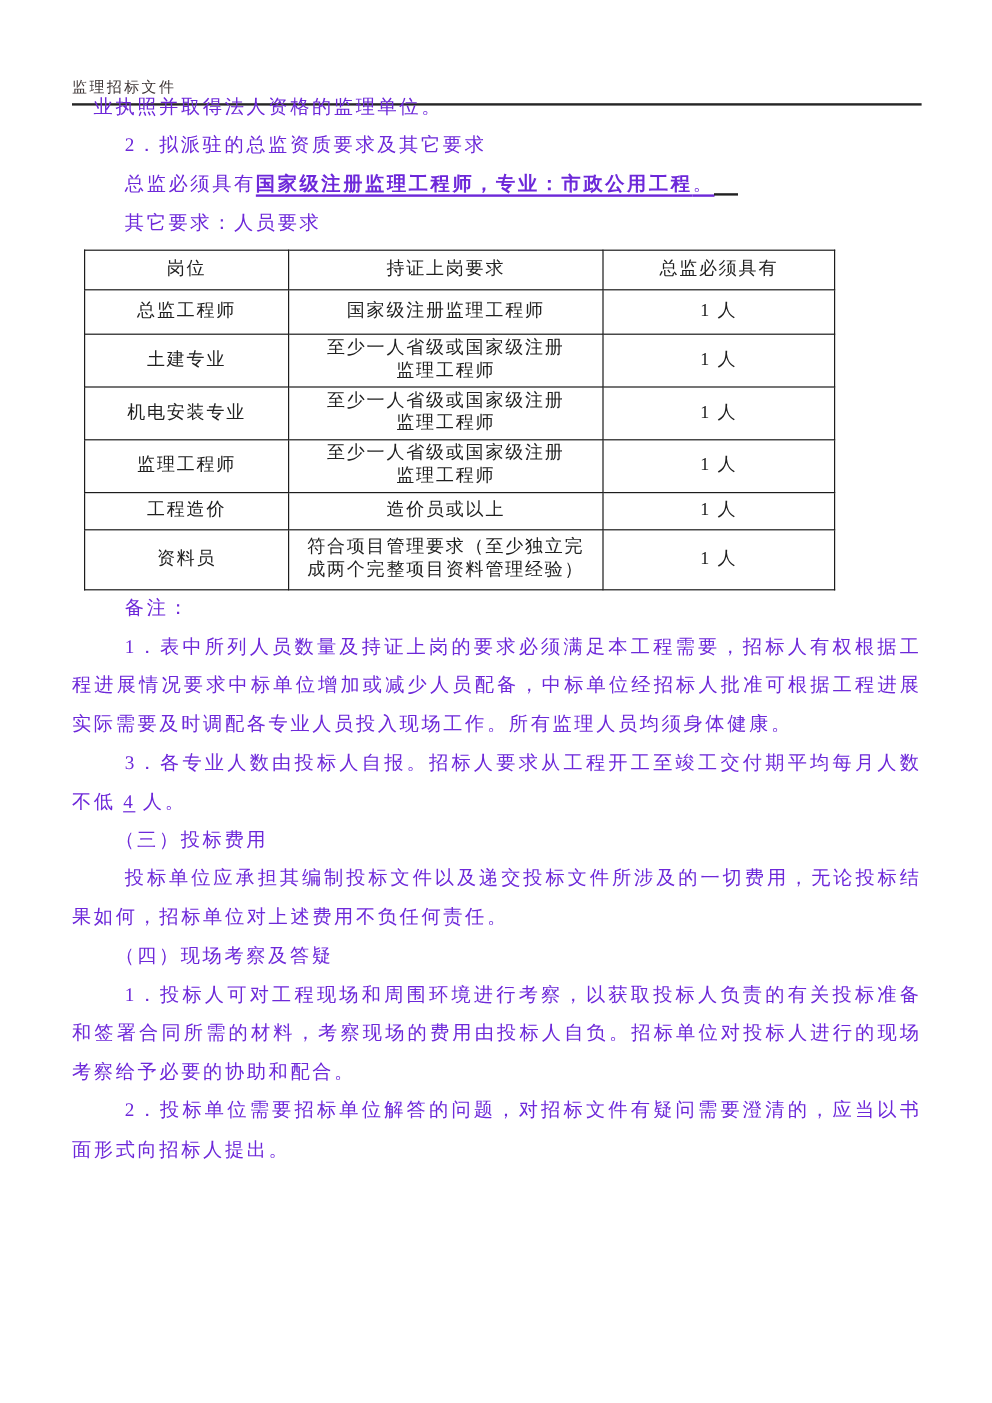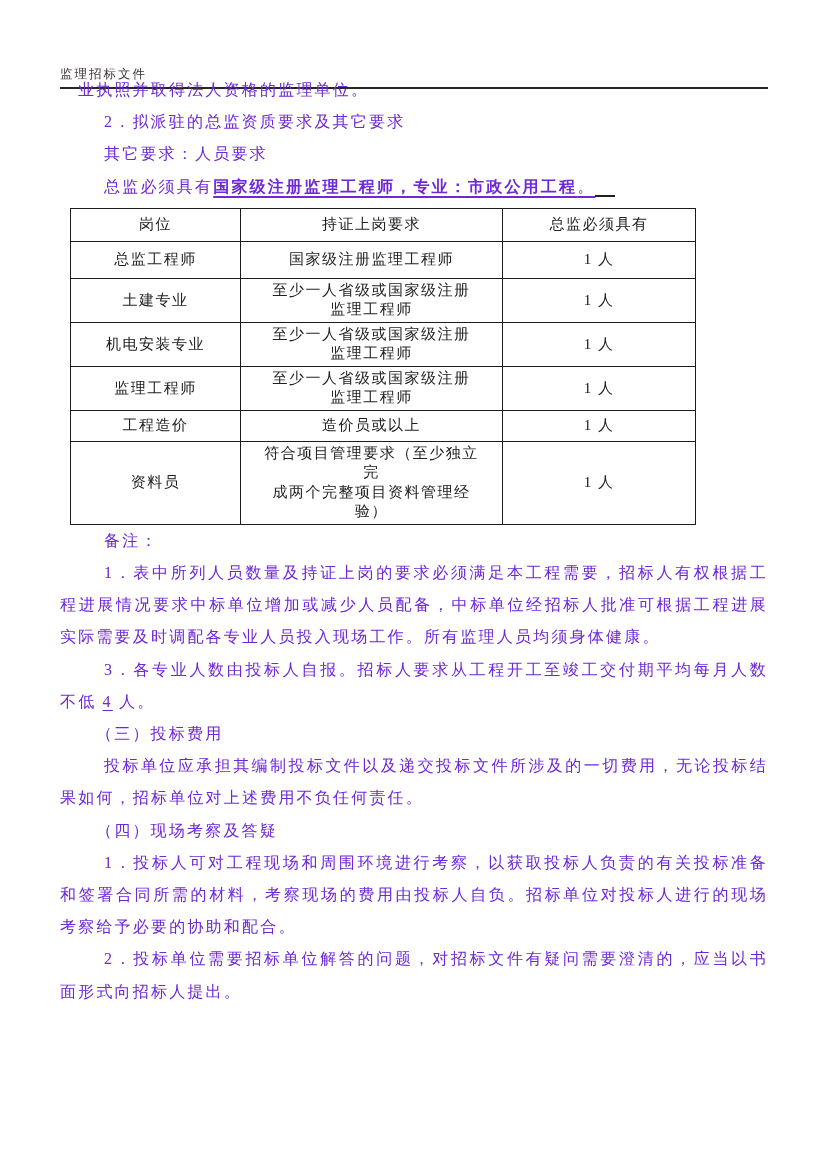--- a/index.html
+++ b/index.html
@@ -26,43 +26,43 @@
     text-decoration:underline; text-decoration-thickness:2px; text-underline-offset:4px;
   }
   .u  { text-decoration:underline; text-decoration-thickness:1.5px; text-underline-offset:4px; }
   .tail { display:inline-block; width:20px; height:0; border-bottom:2px solid #212121; vertical-align:-5px; }
   .unum { text-decoration:underline; text-decoration-thickness:1.2px; text-underline-offset:3px; }
   
   .doc-table { border-collapse:collapse; table-layout:fixed; margin:5px 0 0 10px; width:625px; }
   .doc-table th, .doc-table td {
     border:1.6px solid #1c1c1c; font-weight:normal; text-align:center;
     vertical-align:middle; font-size:15px; letter-spacing:1.5px;
-    line-height:19.5px; padding:2px 21px; white-space:pre-line; color:#212121;
+    line-height:19.5px; padding:2px 4px; white-space:pre-line; color:#212121;
   }
   .small13 { font-size:13px; letter-spacing:1px; }
 </style>
 </head>
 <body>
 
 <div class="page">
 
   <div class="pheader">
     <span class="ptitle">监理招标文件</span>
     <div class="prule"></div>
   </div>
 
   <div class="content">
 
     <p class="ind18">业执照并取得法人资格的监理单位。</p>
 
     <p class="ind44">2．拟派驻的总监资质要求及其它要求</p>
 
+    <p class="ind44"><span>总监必须具有</span><span class="bu">国家级注册监理工程师，专业：市政公用工程</span><span class="u">。</span><span class="tail"></span></p>
+
     <p class="ind44">其它要求：人员要求</p>
-
-    <p class="ind44"><span>总监必须具有</span><span class="bu">国家级注册监理工程师，专业：市政公用工程</span><span class="u">。</span><span class="tail"></span></p>
 
     <table class="doc-table">
       <colgroup>
           <col style="width:170px">
           <col style="width:262px">
           <col style="width:193px">
         </colgroup>
       <tbody>
         <tr style="height:33px">
           <th>岗位</th>

